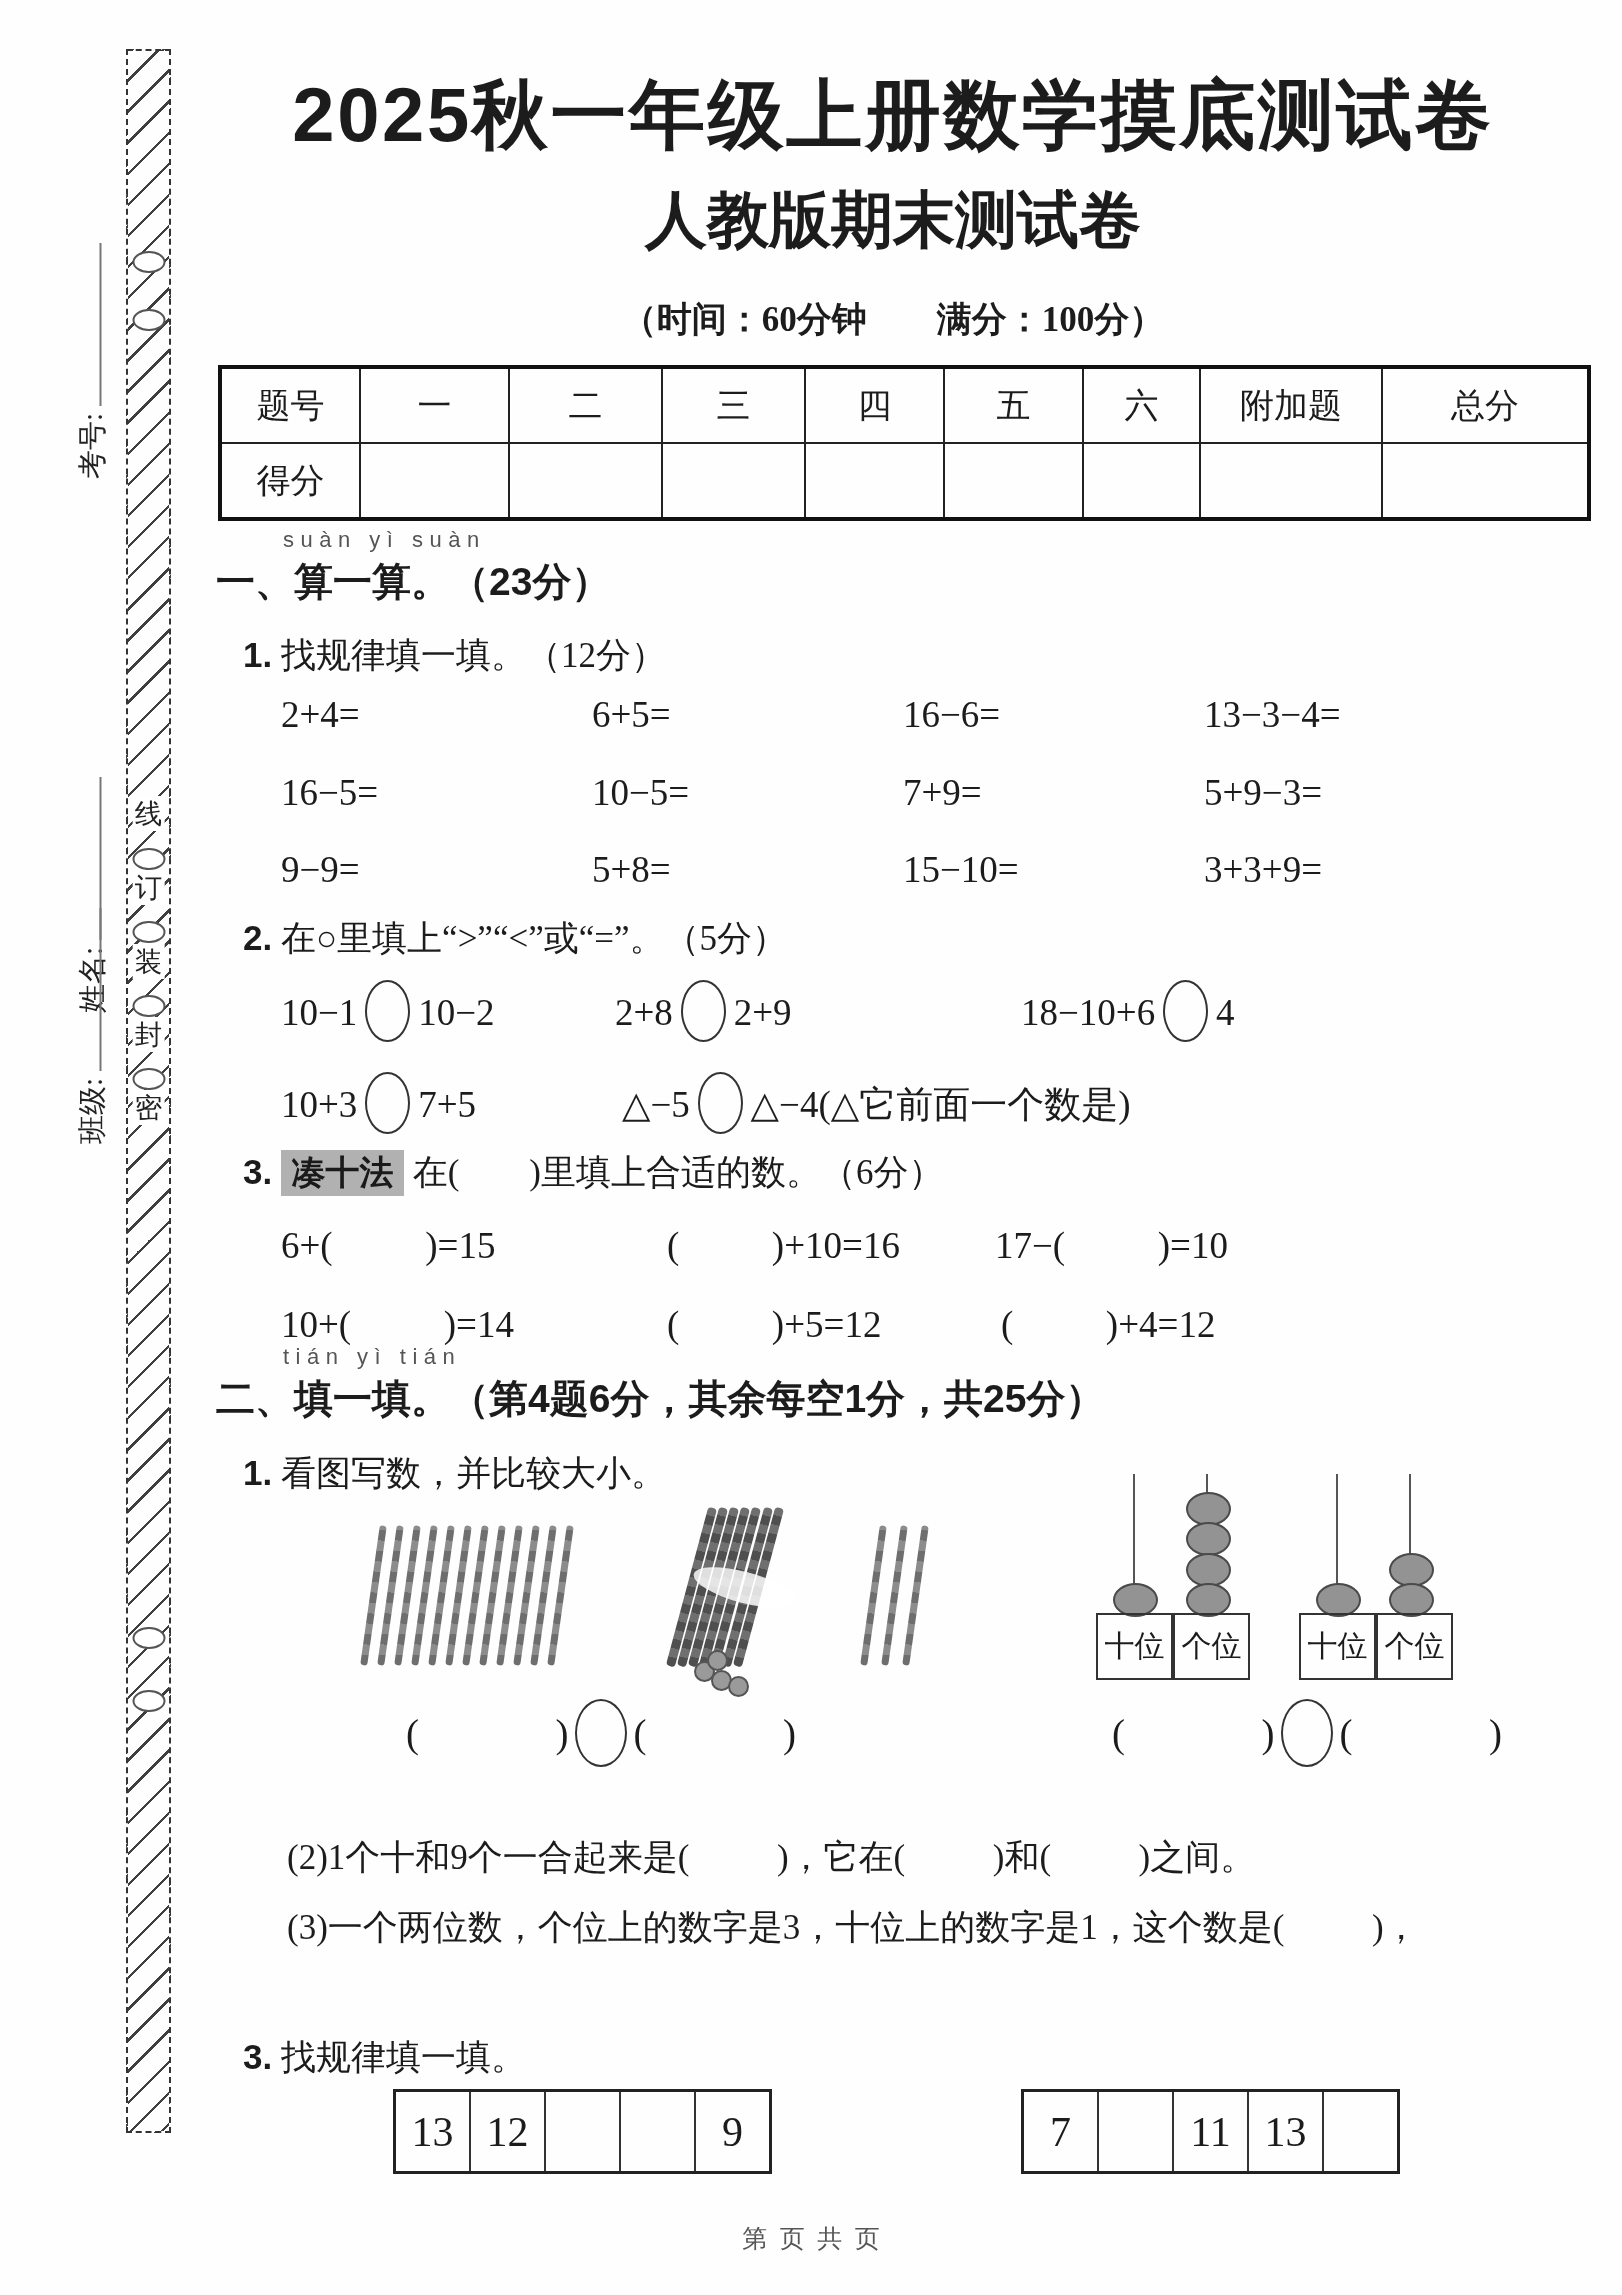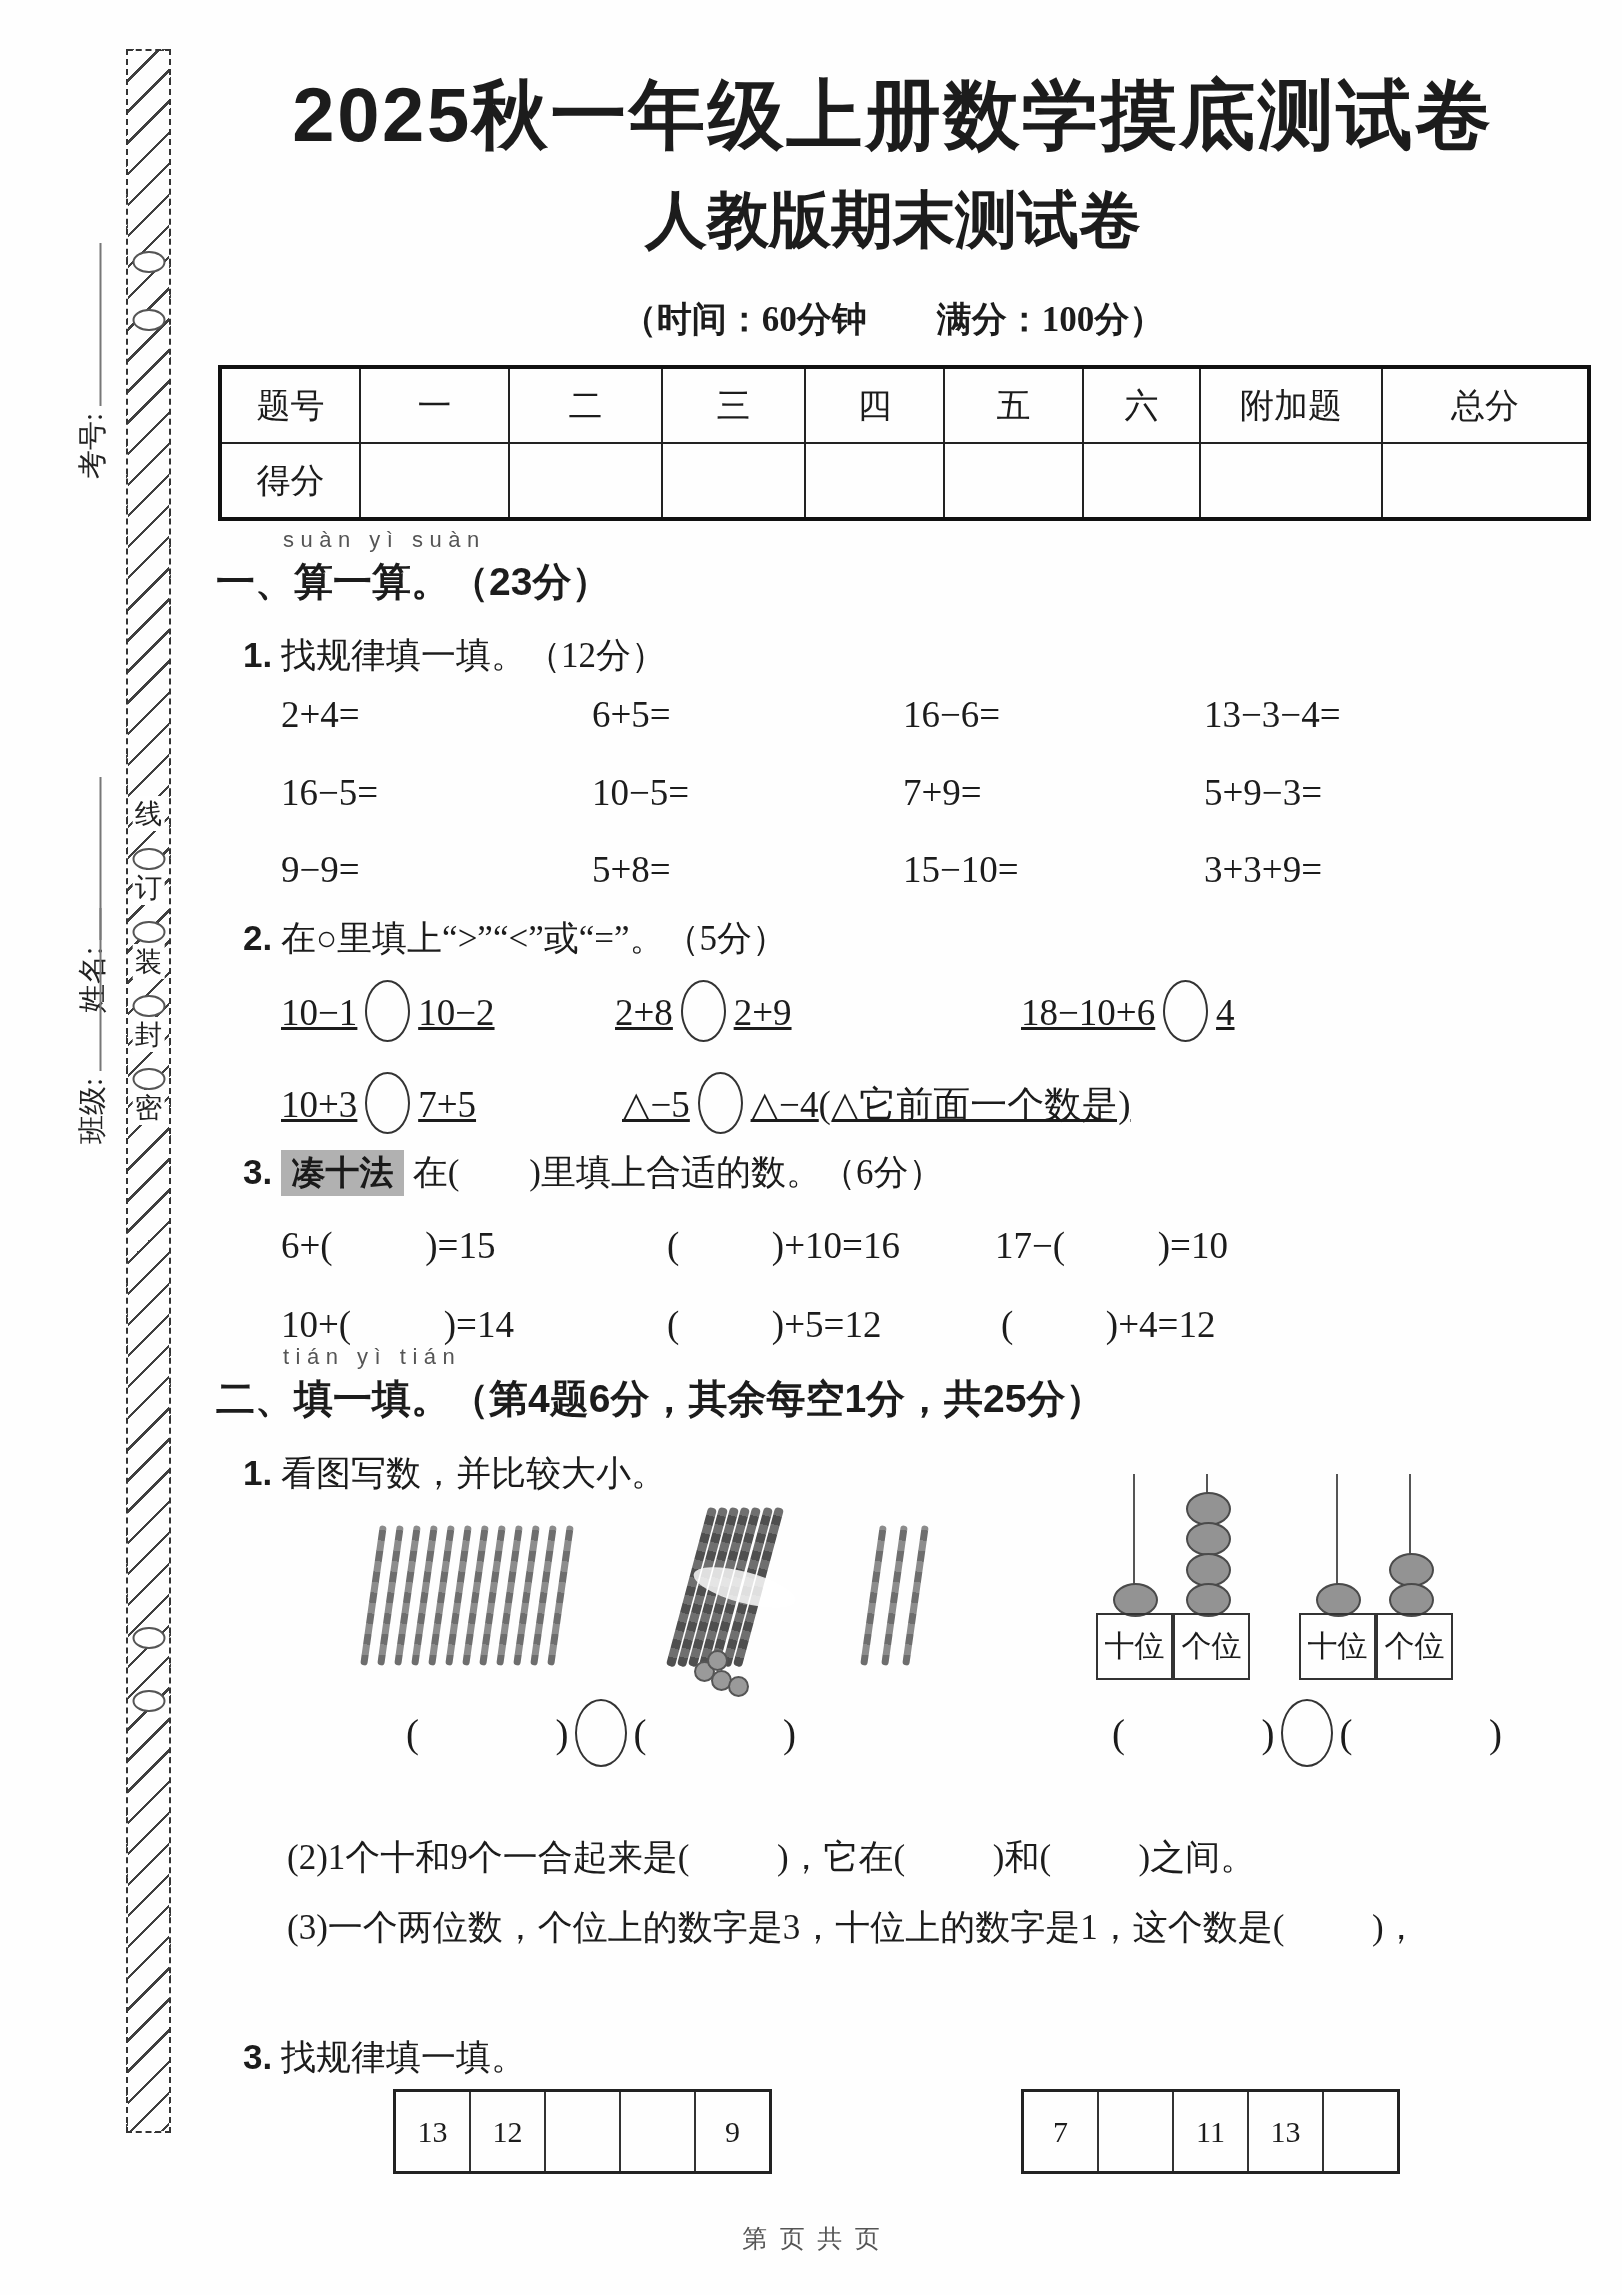--- a/index.html
+++ b/index.html
@@ -37,21 +37,21 @@
   
   .pinyin{font-size:22px;color:#555;letter-spacing:6.5px;font-family:"Liberation Sans","DejaVu Sans",sans-serif;}
   .sec-title{font-size:39px;font-weight:900;font-family:"Liberation Sans","DejaVu Sans",sans-serif;}
   .qline{font-size:35px;}
   .qline b{font-family:"Liberation Sans","DejaVu Sans",sans-serif;font-size:35px;}
   .tag{background:#b1b1b1;color:#1a1a1a;font-weight:700;padding:2.6px 10.5px 5.2px;
        font-family:"Liberation Sans","DejaVu Sans",sans-serif;font-size:34px;}
 
   .eq-grid{left:281px;top:695px;width:1178px;display:grid;grid-template-columns:311px 311px 301px 1fr;
            row-gap:37px;font-size:37px;line-height:1.1;}
-  .cmp{font-size:37px;text-decoration:underline;}
+  .cmp{font-size:37px;}
   .cmp-circle{display:inline-block;width:41px;height:58px;border:2px solid #333;border-radius:50%;
               vertical-align:-17px;margin:0 7.9px;}
   .blank{font-size:37px;}
 
   
   .stick{position:absolute;width:7.2px;height:141px;border-radius:3.3px;transform:rotate(8deg);
          background:repeating-linear-gradient(0deg,#6e6e6e 0 10.5px,#8c8c8c 10.5px 21px);}
   .bstick{position:absolute;width:8.5px;height:164px;border-radius:3.9px;transform:rotate(15deg);
           background:repeating-linear-gradient(0deg,#4f4f4f 0 9.2px,#6f6f6f 9.2px 18.3px);}
   .band{position:absolute;left:5.2px;top:67px;width:105px;height:31px;background:rgba(255,255,255,.82);
@@ -65,21 +65,21 @@
   .abox>div{width:73px;height:63px;border:2.6px solid #333;display:flex;align-items:center;
             justify-content:center;font-size:30px;}
   .abox>div+div{border-left:2px solid #333;}
   .big-circle{display:inline-block;width:48px;height:64px;border:2px solid #333;border-radius:50%;
               vertical-align:-19.6px;margin:0 6.5px;}
   .parens{font-size:39px;}
 
   
   .seq{position:absolute;display:flex;border:3.9px solid #222;}
   .seq>div{width:73px;height:79px;border-right:2px solid #333;display:flex;align-items:center;
-           justify-content:center;font-size:30px;}
+           justify-content:center;font-size:42px;}
   .seq>div:last-child{border-right:none;}
 
   .footer{left:654px;top:2222px;width:314px;text-align:center;font-size:25px;color:#555;}
 </style>
 </head>
 <body>
 
 <div id="page">
 
   <div class="abs strip">

